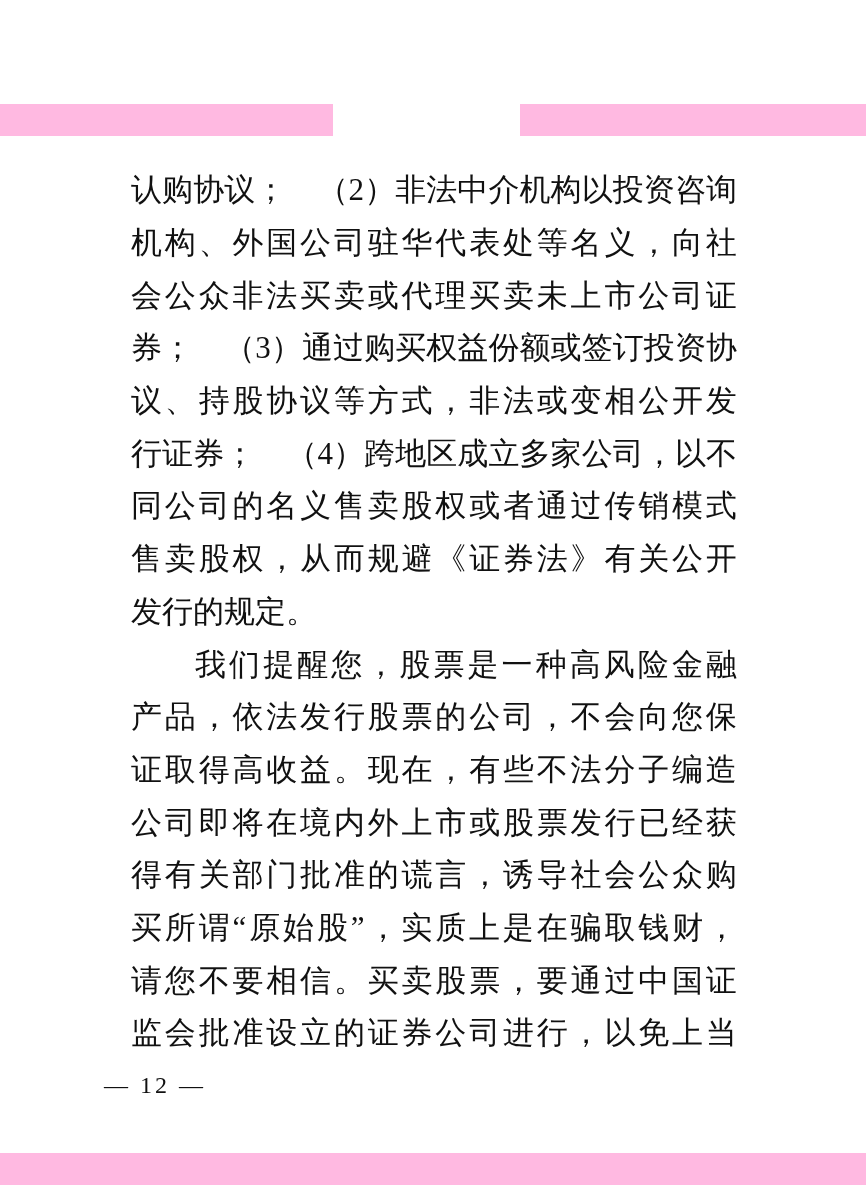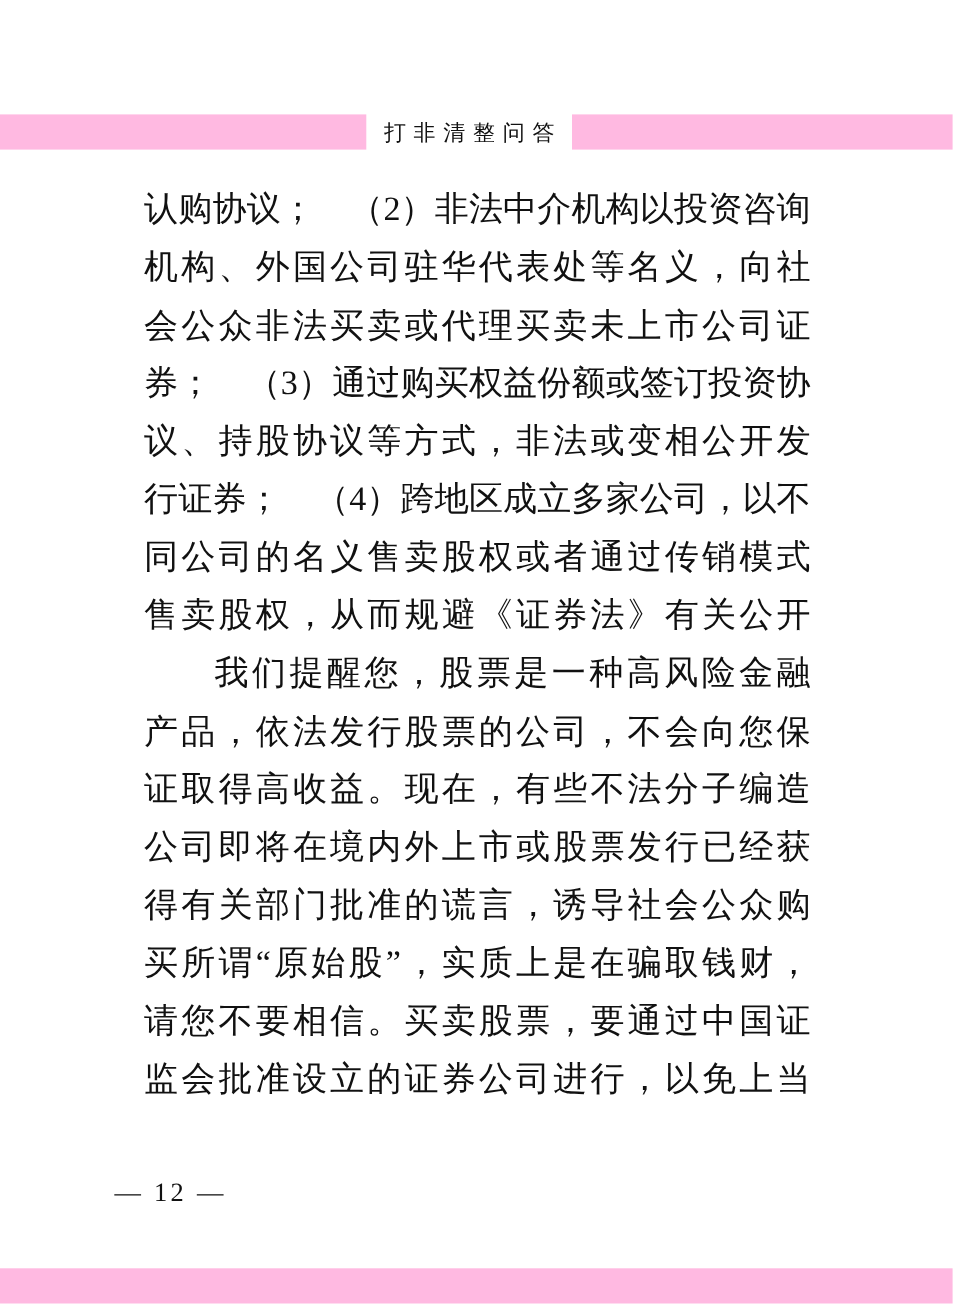--- a/index.html
+++ b/index.html
@@ -56,21 +56,20 @@
     letter-spacing: 3px;
     color: #111111;
   }
 </style>
 </head>
 <body style="background: rgb(255, 255, 255);">
 
 <div class="page">
 
   <div class="bar bar-left" style="background: rgb(255, 185, 225);"></div>
-  <div class="header-title">打非清整问答</div>
   <div class="bar bar-right" style="background: rgb(255, 185, 225);"></div>
 
   <div class="body-text">
       <div class="line j" style="color: rgb(17, 17, 17);">
         <span>认</span>
         <span>购</span>
         <span>协</span>
         <span>议</span>
         <span>；</span>
         <span>　</span>
@@ -226,20 +225,21 @@
         <span>《</span>
         <span>证</span>
         <span>券</span>
         <span>法</span>
         <span>》</span>
         <span>有</span>
         <span>关</span>
         <span>公</span>
         <span>开</span>
       </div>
+      <div class="line" style="color: rgb(17, 17, 17);">发行的规定。</div>
       <div class="line j" style="color: rgb(17, 17, 17); padding-left: 64px;">
         <span>我</span>
         <span>们</span>
         <span>提</span>
         <span>醒</span>
         <span>您</span>
         <span>，</span>
         <span>股</span>
         <span>票</span>
         <span>是</span>

